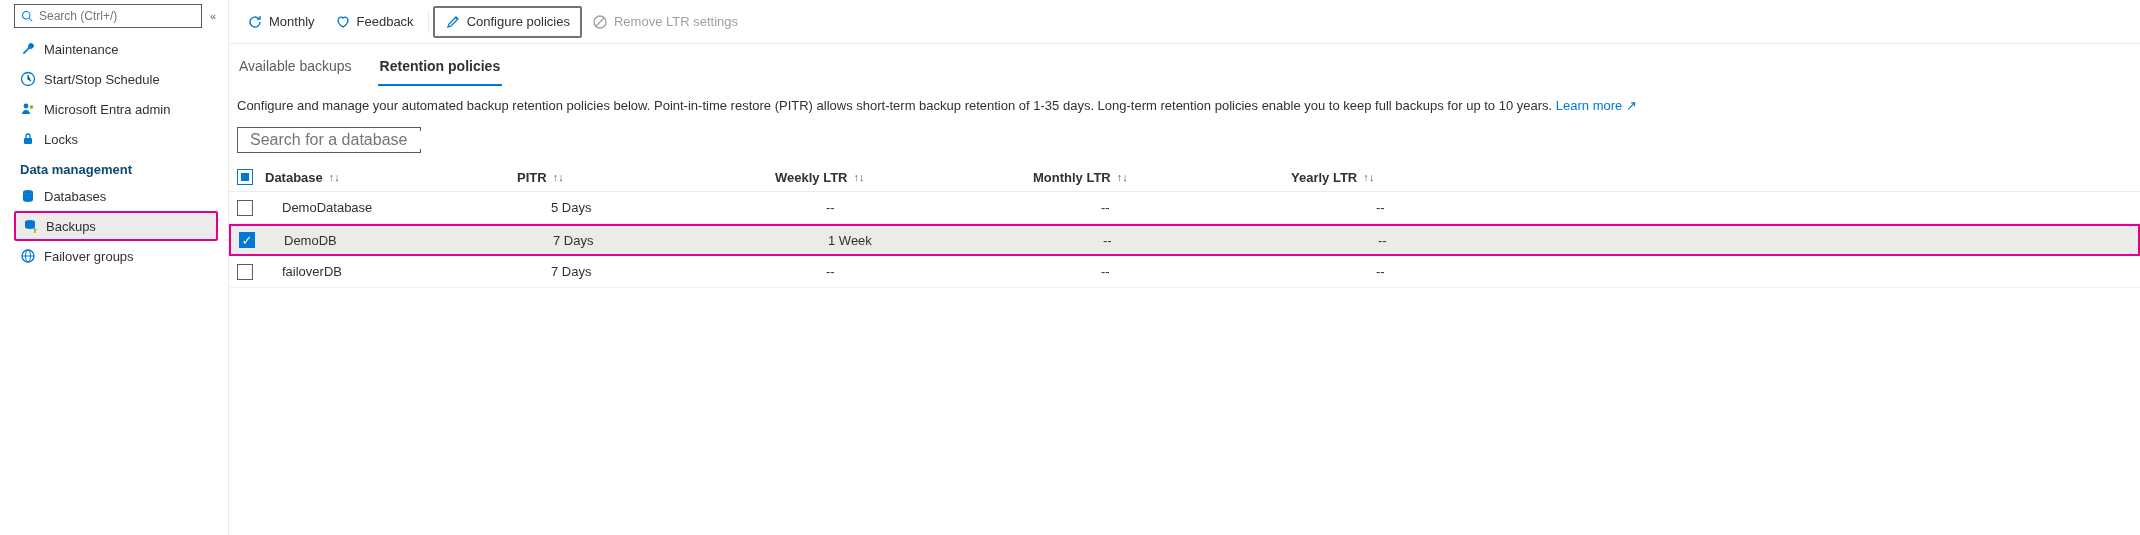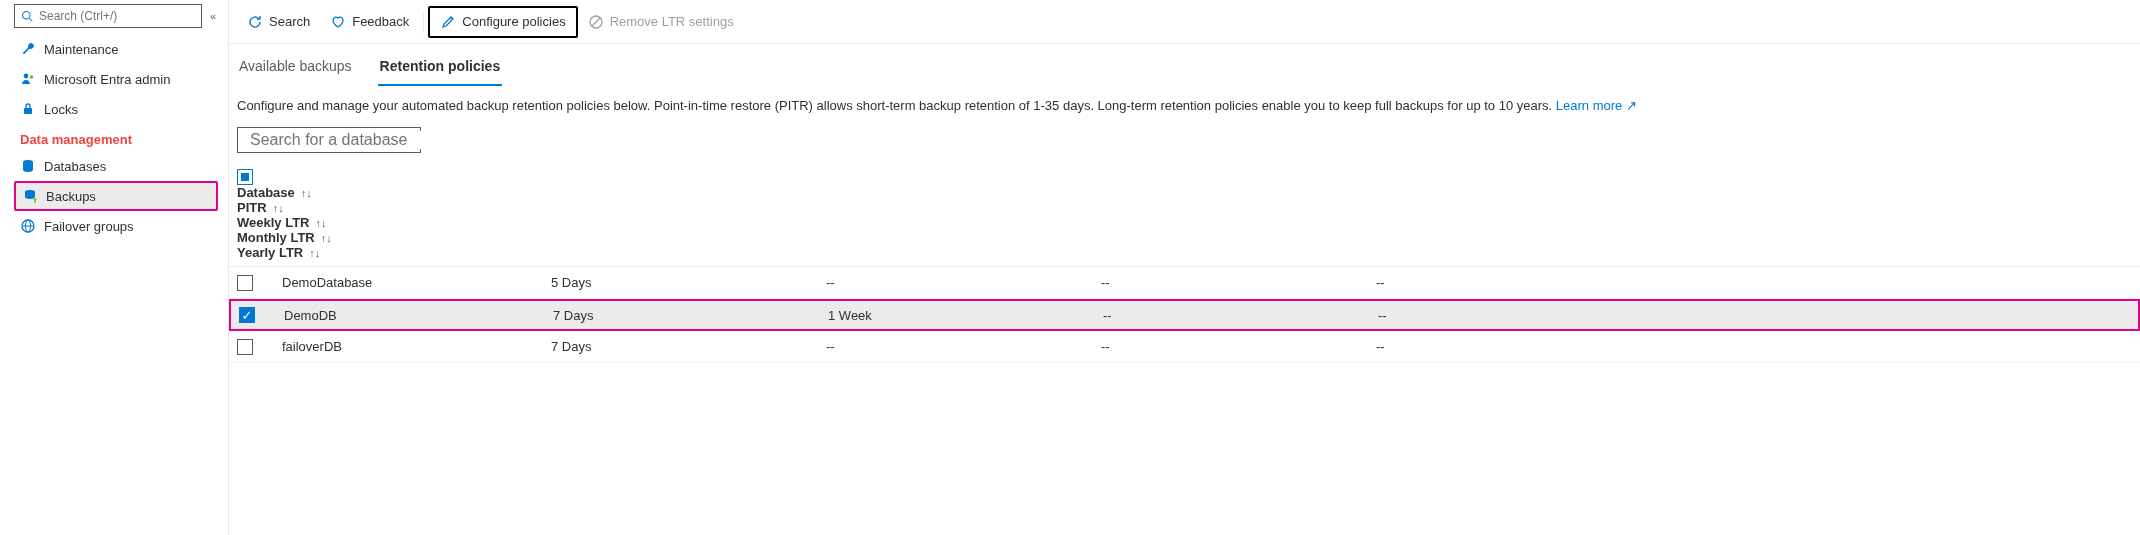--- a/index.html
+++ b/index.html
@@ -23,51 +23,51 @@
     
     .sidebar { width: 228px; padding: 4px 10px 0 14px; flex-shrink: 0; }
     .search-row { display: flex; align-items: center; margin-bottom: 6px; }
     .search-box { display: flex; align-items: center; border: 1px solid #605e5c; height: 24px; width: 188px; padding: 0 6px; color: #605e5c; }
     .search-box svg { width: 12px; height: 12px; margin-right: 6px; color:#0078d4; }
     .search-box input { border: none; outline: none; font-size: 12px; flex: 1; color:#605e5c; }
     .collapse-btn { margin-left: 8px; color: #605e5c; font-size: 11px; cursor: pointer; }
     .nav-item { display: flex; align-items: center; height: 30px; padding: 0 6px; cursor: pointer; border-radius: 2px; }
     .nav-item.selected { background: #edebe9; border:2px solid #e3008c; }
     .nav-item .nav-icon { width: 16px; height: 16px; margin-right: 8px; display: flex; align-items: center; justify-content: center; }
-    .nav-section { font-weight: 600; font-size: 13px; color: #ef4444; padding: 8px 6px 4px 6px; }
+    .nav-section { font-weight: 600; font-size: 13px; color: #0c4a6e; padding: 8px 6px 4px 6px; }
 
     
     .main { flex: 1; display: flex; flex-direction: column; border-left: 1px solid #edebe9; }
 
     
     .toolbar { display: flex; align-items: center; height: 44px; border-bottom: 1px solid #edebe9; padding: 0 8px; }
     .toolbar-btn { display: flex; align-items: center; height: 32px; padding: 0 10px; color: #323130; cursor: pointer; border-radius: 2px; }
     .toolbar-btn .ticon { width: 16px; height: 16px; margin-right: 6px; display:flex; align-items:center; justify-content:center; color:#0078d4;}
     .toolbar-btn.disabled { color: #a19f9d; cursor: default; }
     .toolbar-btn.disabled .ticon { color:#a19f9d; }
-    .toolbar-btn.highlight { border: 2px solid #000000; }
+    .toolbar-btn.highlight { border: 2px solid #737373; }
     .toolbar-sep { width: 1px; height: 22px; background: #edebe9; margin: 0 4px; }
 
     
     .tabs { display: flex; gap: 24px; padding: 8px 8px 0 8px; }
     .tab { padding: 6px 2px 10px 2px; font-size: 14px; color: #605e5c; cursor: pointer; border-bottom: 2px solid transparent; }
     .tab.active { color: #323130; font-weight: 600; border-bottom-color: #0078d4; }
 
     
     .info { padding: 12px 8px 0 8px; font-size: 13px; color: #323130; }
     .info a { color: #0078d4; text-decoration: none; }
 
     
     .db-search { margin: 14px 0 10px 8px; width: 184px; border: 1px solid #605e5c; height: 26px; display:flex; align-items:center; padding:0 6px;}
     .db-search svg{width:12px;height:12px;margin-right:6px;color:#0078d4;}
     .db-search input{border:none;outline:none;font-size:16px;flex:1;color:#605e5c;}
 
     
     .table { width: 100%; }
-    .thead { display: flex; padding: 6px 8px; font-weight:600; border-bottom:1px solid #edebe9;flex-direction:column;}
+    .thead { display: flex; padding: 6px 8px; font-weight:600; border-bottom:1px solid #edebe9;}
     .th, .td { display: flex; align-items: center; }
     .col-check{width:28px;}
     .col-db{width:252px;}
     .col-pitr{width:258px;}
     .col-weekly{width:258px;}
     .col-monthly{width:258px;}
     .col-yearly{flex:1;}
     .sort-arrows{margin-left:6px;font-size:11px;color:#605e5c;}
     .checkbox{width:16px;height:16px;border:1px solid #605e5c;display:flex;align-items:center;justify-content:center;background:#fff;cursor:pointer;}
     .checkbox.checked{background:#0078d4;border-color:#0078d4;color:#fff;}
@@ -102,20 +102,29 @@
         <span class="nav-icon">
             <svg viewBox="0 0 16 16" width="16" height="16">
               <path fill="#0078d4" d="M14 4.5a3.5 3.5 0 01-4.6 3.3L4 13.2l-1.2-1.2 5.4-5.4A3.5 3.5 0 0111.5 2a3.5 3.5 0 012.5 2.5z"></path>
             </svg>
           </span>
         <span>Maintenance</span>
       </div>
       <div class="nav-item hover">
         <span class="nav-icon">
             <svg viewBox="0 0 16 16" width="16" height="16">
+              <circle cx="8" cy="8" r="6.5" fill="none" stroke="#0078d4" stroke-width="1.3"></circle>
+              <path stroke="#0078d4" stroke-width="1.3" d="M8 4v4l3 2"></path>
+            </svg>
+          </span>
+        <span>Start/Stop Schedule</span>
+      </div>
+      <div class="nav-item hover">
+        <span class="nav-icon">
+            <svg viewBox="0 0 16 16" width="16" height="16">
               <circle cx="6" cy="5" r="2.4" fill="#0078d4"></circle>
               <path fill="#0078d4" d="M2 13c0-2.2 1.8-4 4-4s4 1.8 4 4"></path>
               <circle cx="11.5" cy="6" r="1.8" fill="#7fba00"></circle>
             </svg>
           </span>
         <span>Microsoft Entra admin</span>
       </div>
       <div class="nav-item hover">
         <span class="nav-icon">
             <svg viewBox="0 0 16 16" width="16" height="16">
@@ -161,21 +170,21 @@
 
     <div class="main">
 
       <div class="toolbar">
         <div class="toolbar-btn">
           <span class="ticon">
               <svg viewBox="0 0 16 16" width="16" height="16" fill="none" stroke="currentColor" stroke-width="1.4">
                 <path d="M13 8a5 5 0 11-1.5-3.5M13 2v3h-3"></path>
               </svg>
             </span>
-          <span>Search</span>
+          <span>Monthly</span>
         </div>
         <div class="toolbar-btn">
           <span class="ticon">
               <svg viewBox="0 0 16 16" width="16" height="16" fill="none" stroke="currentColor" stroke-width="1.3">
                 <path d="M8 13s-5-3-5-7a3 3 0 015-2 3 3 0 015 2c0 4-5 7-5 7z"></path>
               </svg>
             </span>
           <span>Feedback</span>
         </div>
         <div class="toolbar-sep"></div>

